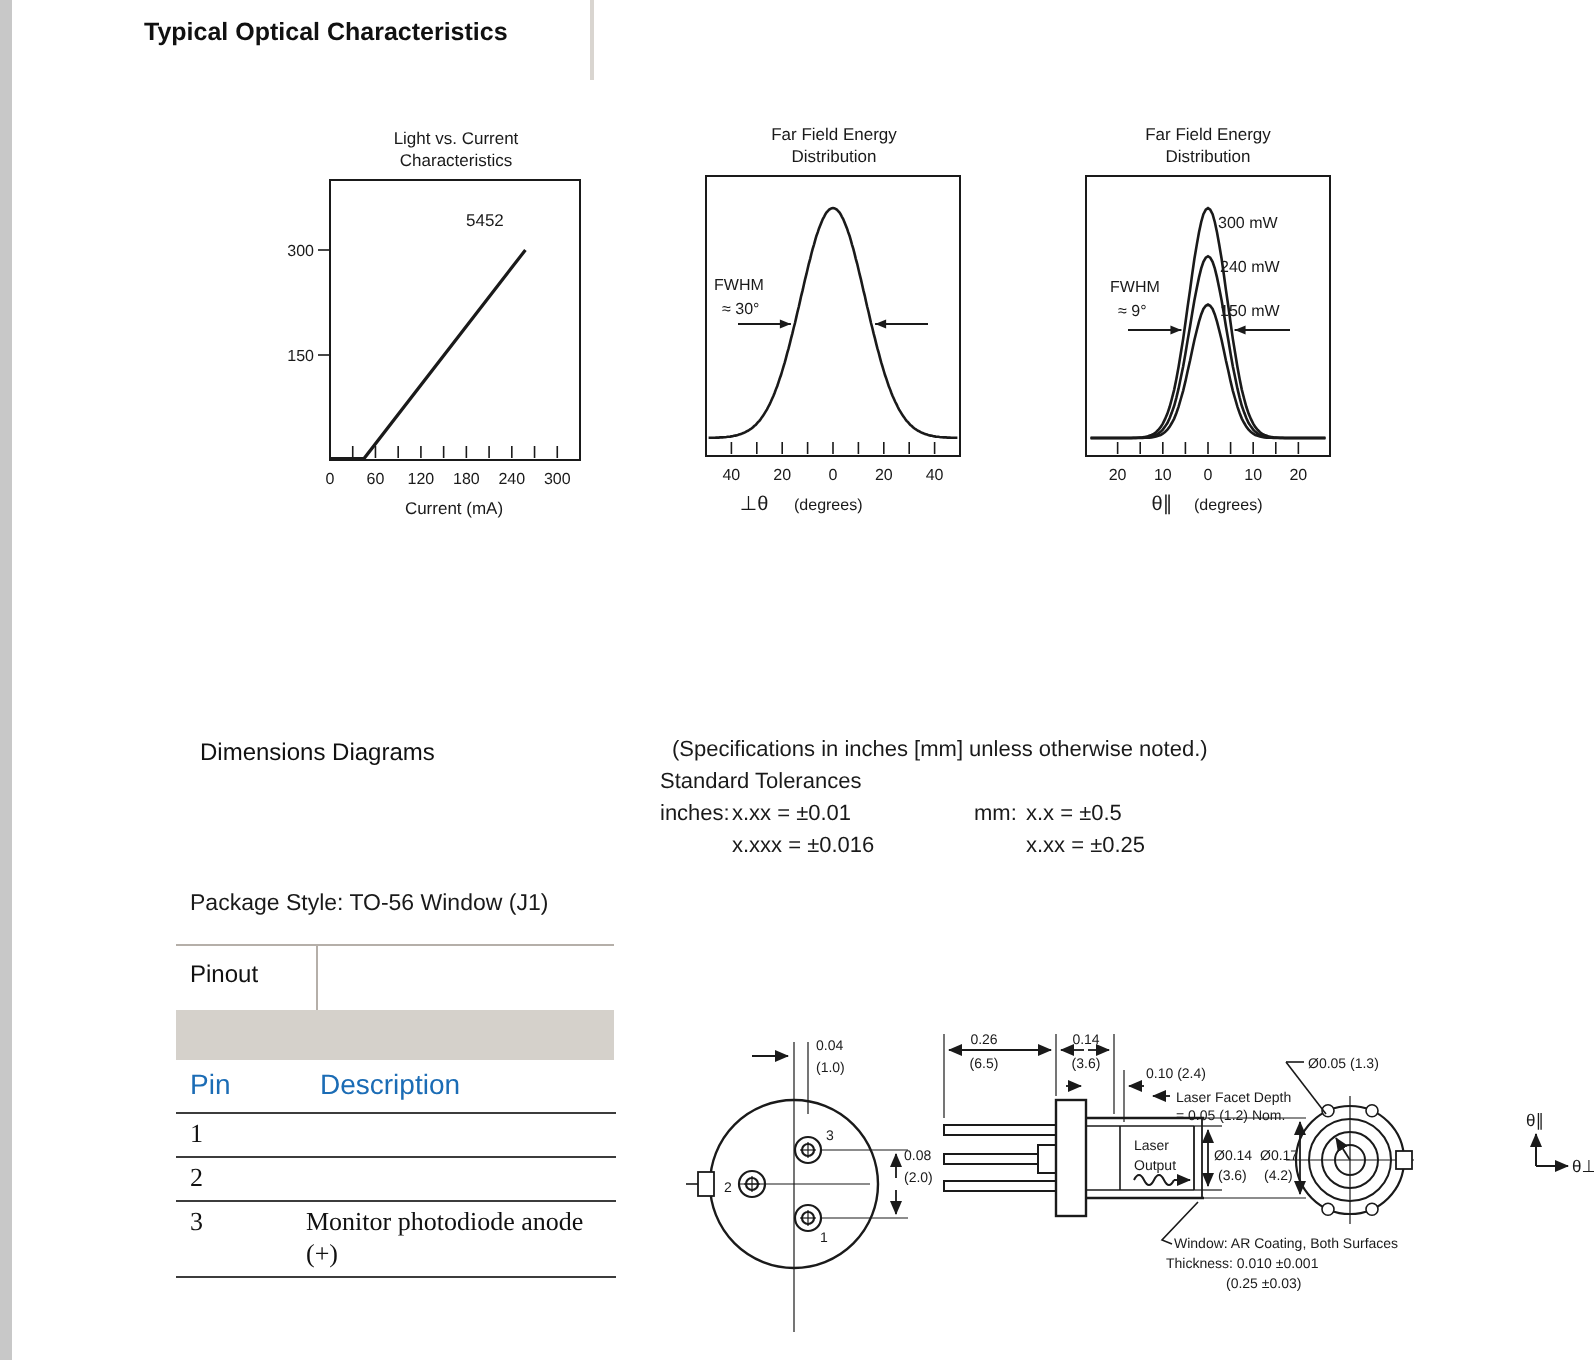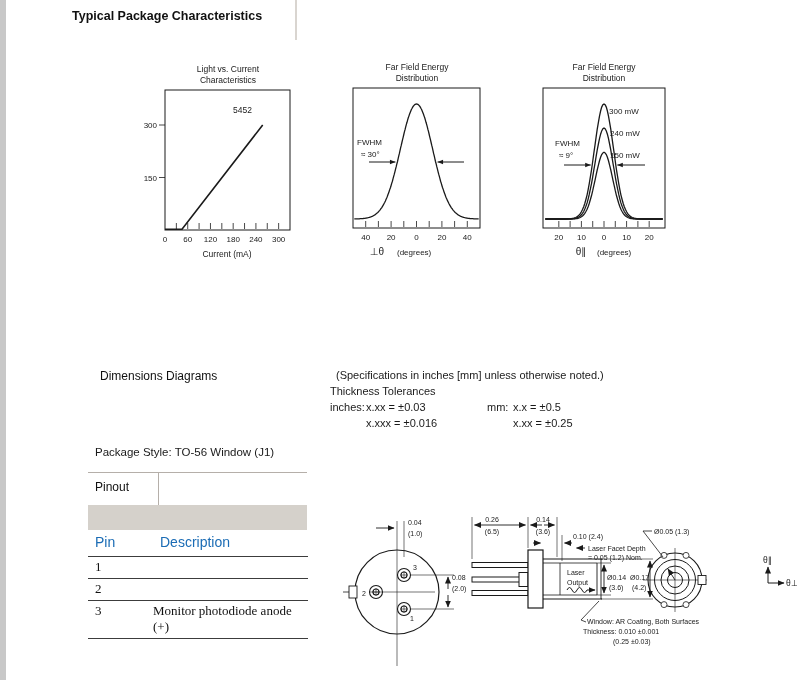--- a/index.html
+++ b/index.html
@@ -39,21 +39,21 @@
   svg text{font-family:"Liberation Sans","DejaVu Sans",sans-serif}
 </style>
 </head>
 <body>
 
 <div id="page">
 
   <div id="left-strip" class="abs"></div>
   <div id="top-divider" class="abs"></div>
 
-  <div class="abs doc-title">Typical Package Characteristics</div>
+  <div class="abs doc-title">Typical Optical Characteristics</div>
 
   <div class="abs chart" id="chart0" style="left:140px;top:60px;width:190px;height:210px"><svg width="190" height="210" viewBox="0 0 190 210">
         <text x="88" y="12" font-size="8.5" text-anchor="middle" fill="#1a1a1a">Light vs. Current</text>
         <text x="88" y="23" font-size="8.5" text-anchor="middle" fill="#1a1a1a">Characteristics</text>
         <rect x="25" y="30" width="125" height="140" fill="none" stroke="#1a1a1a" stroke-width="1"></rect>
         <text x="25" y="182" font-size="8" text-anchor="middle" fill="#1a1a1a">0</text>
         <line x1="36.36363636363636" y1="163" x2="36.36363636363636" y2="169" stroke="#1a1a1a" stroke-width="0.8"></line>
         <line x1="47.72727272727273" y1="163" x2="47.72727272727273" y2="169" stroke="#1a1a1a" stroke-width="0.8"></line>
         <text x="47.72727272727273" y="182" font-size="8" text-anchor="middle" fill="#1a1a1a">60</text>
         <line x1="59.09090909090909" y1="163" x2="59.09090909090909" y2="169" stroke="#1a1a1a" stroke-width="0.8"></line>
@@ -133,23 +133,23 @@
         <text x="32" y="88" font-size="8" text-anchor="start" fill="#1a1a1a">FWHM</text>
         <text x="36" y="100" font-size="8" text-anchor="start" fill="#1a1a1a">≈ 9°</text>
         <line x1="41" y1="107" x2="67.70370370370371" y2="107" stroke="#1a1a1a" stroke-width="1"></line>
         <polygon points="67.70370370370371,107 62.20370370370371,109.2 62.20370370370371,104.8" fill="#1a1a1a"></polygon>
         <line x1="122" y1="107" x2="94.29629629629629" y2="107" stroke="#1a1a1a" stroke-width="1"></line>
         <polygon points="94.29629629629629,107 99.79629629629629,104.8 99.79629629629629,109.2" fill="#1a1a1a"></polygon>
       </svg></div>
 
   <div id="dim-heading" class="abs sec-heading">Dimensions Diagrams</div>
   <div id="spec-note" class="abs spec">(Specifications in inches [mm] unless otherwise noted.)</div>
-  <div id="tol-title" class="abs spec">Thickness Tolerances</div>
+  <div id="tol-title" class="abs spec">Standard Tolerances</div>
   <div id="inches-label" class="abs spec">inches:</div>
-  <div id="inches-1" class="abs spec">x.xx = ±0.03</div>
+  <div id="inches-1" class="abs spec">x.xx = ±0.01</div>
   <div id="inches-2" class="abs spec">x.xxx = ±0.016</div>
   <div id="mm-label" class="abs spec">mm:</div>
   <div id="mm-1" class="abs spec">x.x = ±0.5</div>
   <div id="mm-2" class="abs spec">x.xx = ±0.25</div>
   <div id="package-style" class="abs">Package Style: TO-56 Window (J1)</div>
 
   <div id="pinout-rule-top" class="abs"></div>
   <div id="pinout-vline" class="abs"></div>
   <div id="pinout-title" class="abs sec-heading">Pinout</div>
   <div id="pinout-band" class="abs"></div>

